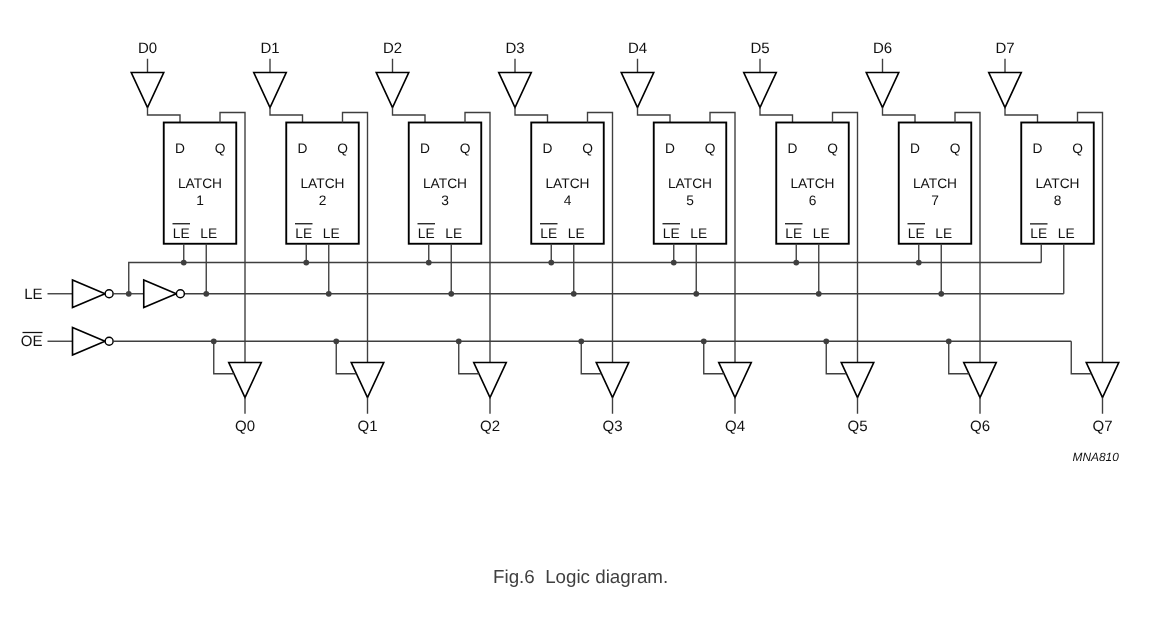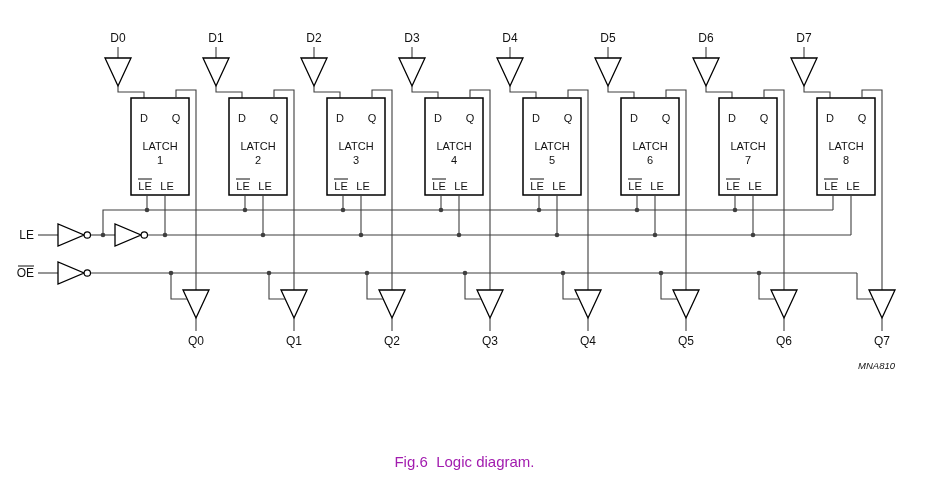--- a/index.html
+++ b/index.html
@@ -15,21 +15,21 @@
     font-family: "Liberation Sans", sans-serif;
     fill: #111111;
   }
   .caption {
     position: absolute;
     left: 0;
     right: 0;
     top: 453px;
     text-align: center;
     font-size: 15px;
-    color: #a21caf;
+    color: #404040;
     white-space: pre;
   }
 </style>
 </head>
 <body>
 
 <div class="stage">
   <svg id="diagram-svg" width="929" height="430" viewBox="0 0 929 430">
     <text x="895" y="369" text-anchor="end" font-size="9.5" font-style="italic">MNA810</text>
   <text x="34" y="239" font-size="12" text-anchor="end" fill="#111111">LE</text>

